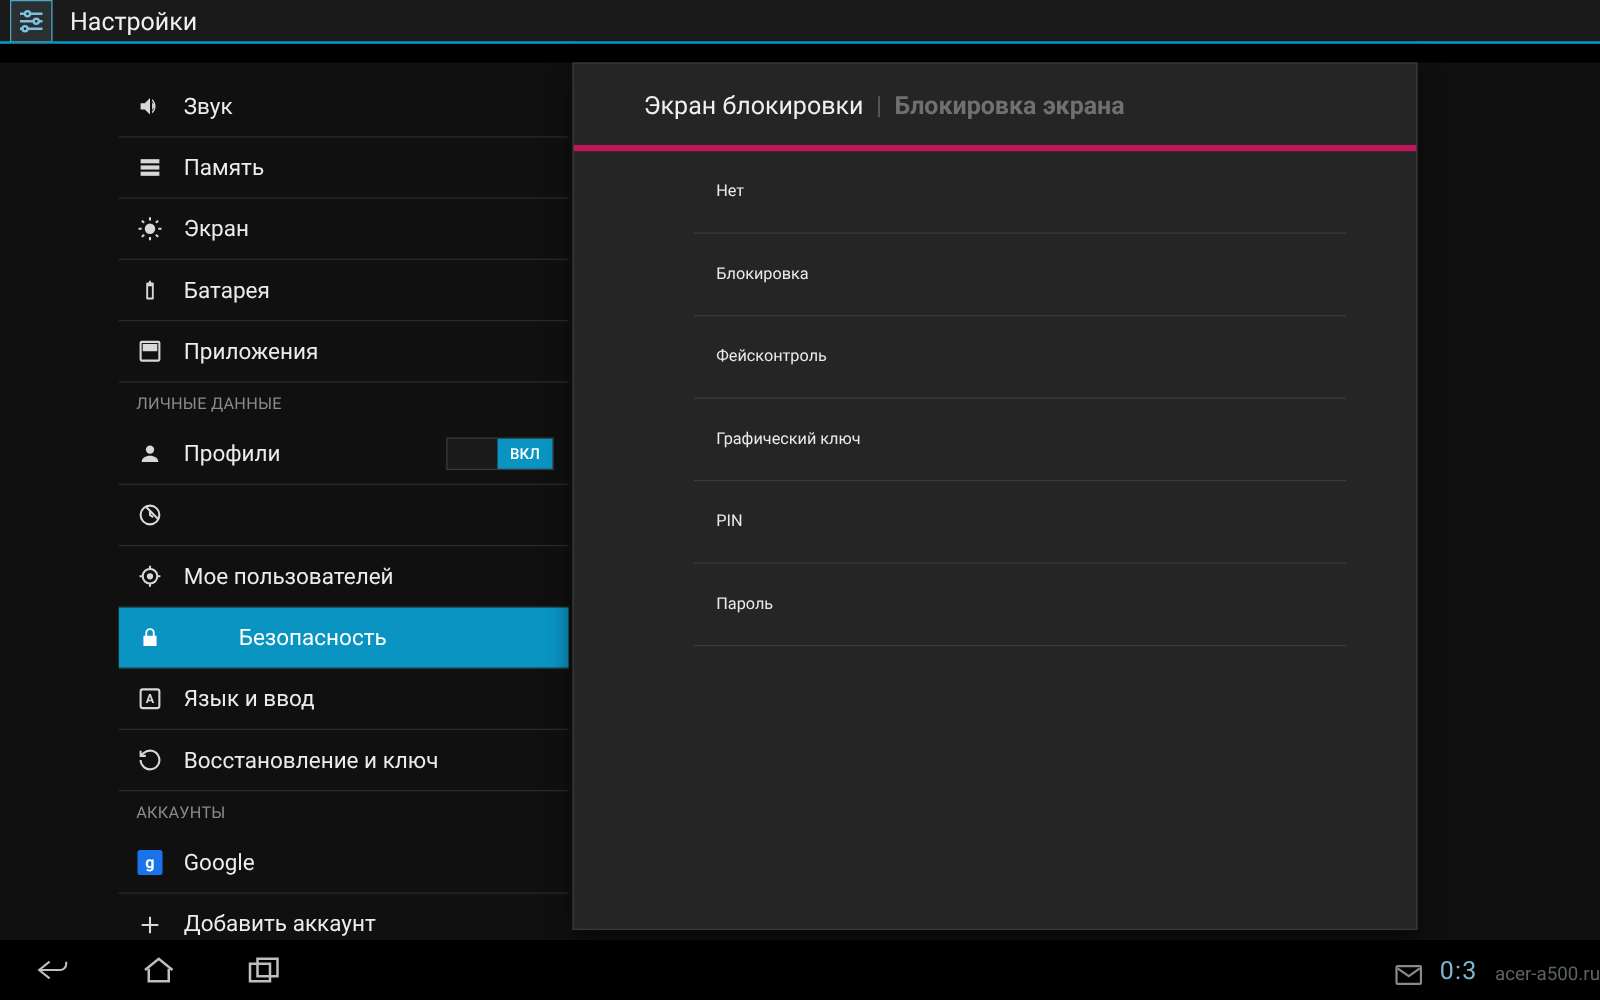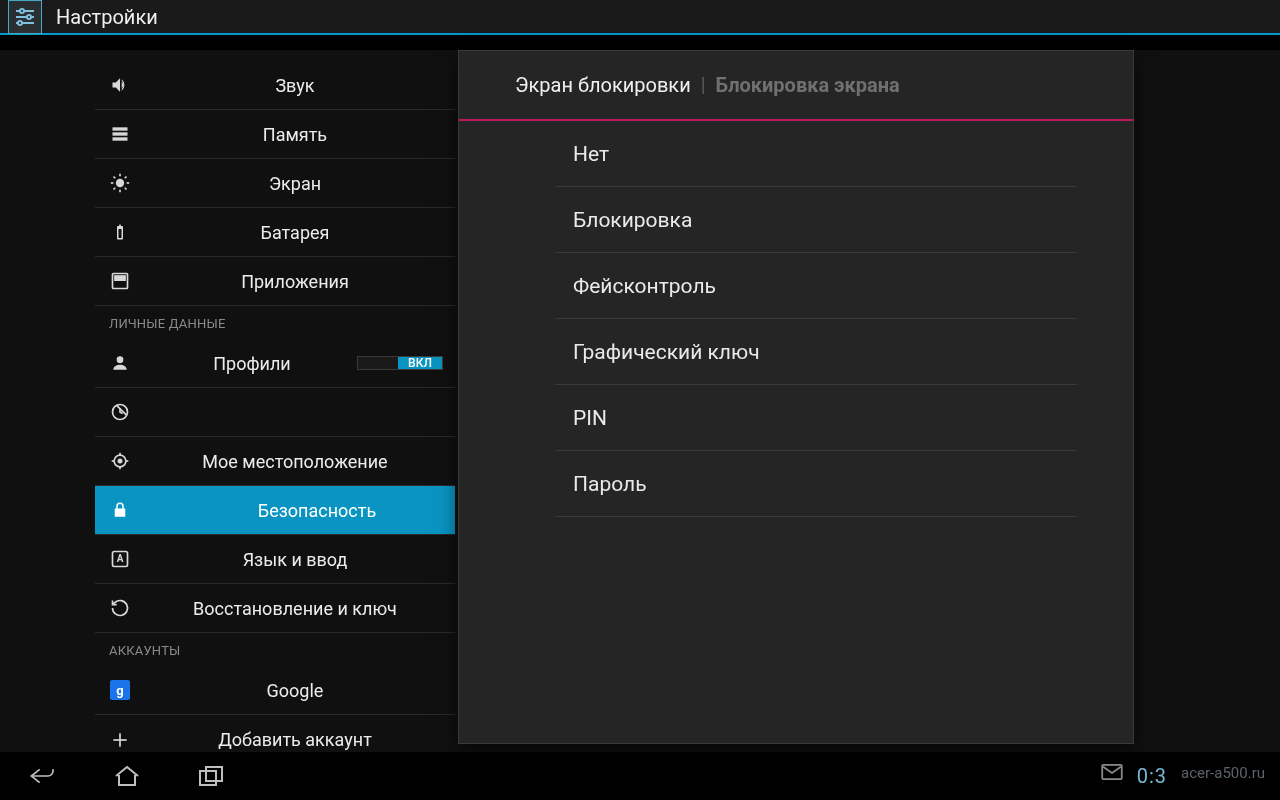--- a/index.html
+++ b/index.html
@@ -9,40 +9,40 @@
 .app-bar .app-icon { width: 34px; height: 34px; background: #2a2f31; border: 1px solid #4aa6c8; display: flex; align-items: center; justify-content: center; }
 .app-bar .app-title { font-size: 20px; color: #f0f0f0; font-weight: 400; }
 
 .body-area { position: absolute; top: 50px; bottom: 48px; left: 0; right: 0; background: #101010; display: flex; }
 
 .sidebar { width: 455px; height: 100%; overflow: hidden; padding-left: 95px; padding-top: 0; }
 .sidebar-inner { margin-top: -22px; }
 
 .section-header { font-size: 13px; color: #8a8a8a; letter-spacing: 0.2px; padding: 10px 0 8px 14px; text-transform: uppercase; }
 
-.sb-item { height: 49px; display: flex; align-items: center; padding: 0 12px 0 14px; border-bottom: 1px solid #2a2a2a; font-size: 18px; color: #ececec; position: relative; text-align: center; }
+.sb-item { height: 49px; display: flex; align-items: center; padding: 0 12px 0 14px; border-bottom: 1px solid #2a2a2a; font-size: 18px; color: #ececec; position: relative; }
 .sb-item.selected { background: #0a94c2; color: #fff; gap: 44px; }
 .sb-item .icon { width: 22px; height: 22px; margin-right: 16px; display: flex; align-items: center; justify-content: center; color: #d8d8d8; }
 .sb-item.selected .icon { color: #fff; }
 .sb-item .label { flex: 1; white-space: nowrap; }
-.sb-item .toggle { width: 86px; height: 14px; background: #1a1a1a; border: 1px solid #3a3a3a; display: flex; justify-content: flex-end; }
+.sb-item .toggle { width: 86px; height: 26px; background: #1a1a1a; border: 1px solid #3a3a3a; display: flex; justify-content: flex-end; }
 .sb-item .toggle .knob { width: 44px; height: 100%; background: #0a94c2; color: #fff; font-size: 12px; display: flex; align-items: center; justify-content: center; font-weight: 500; }
 
 .dialog { position: absolute; left: 458px; top: 0; width: 676px; height: 694px; background: #252525; border: 1px solid #3a3a3a; box-shadow: 0 6px 18px rgba(0,0,0,.6); }
-.dialog-header { height: 70px; display: flex; align-items: center; padding: 0 56px; font-size: 20px; color: #f0f0f0; border-bottom: 2px solid #be185d; }
+.dialog-header { height: 70px; display: flex; align-items: center; padding: 0 56px; font-size: 20px; color: #f0f0f0; border-bottom: 5px solid #be185d; }
 .dialog-header .crumb-sep { color: #5a5a5a; margin: 0 10px; }
 .dialog-header .crumb-dim { color: #707070; font-weight: bold; }
 
 .dialog-list { padding: 0 56px 0 96px; }
-.dlg-item { height: 66px; display: flex; align-items: center; font-size: 21px; color: #eaeaea; border-bottom: 1px solid #3a3a3a; padding: 0 18px; }
+.dlg-item { height: 66px; display: flex; align-items: center; font-size: 13px; color: #eaeaea; border-bottom: 1px solid #3a3a3a; padding: 0 18px; }
 
 .nav-bar { position: absolute; bottom: 0; left: 0; right: 0; height: 48px; background: #000; display: flex; align-items: center; }
 .nav-left { display: flex; align-items: center; gap: 42px; padding-left: 22px; height: 100%; }
 .nav-btn { width: 42px; height: 32px; display: flex; align-items: center; justify-content: center; color: #bfbfbf; }
-.nav-right { margin-left: auto; display: flex; align-items: flex-start; gap: 14px; padding-right: 15px; color: #7ab7d4; }
+.nav-right { margin-left: auto; display: flex; align-items: flex-end; gap: 14px; padding-right: 0; color: #7ab7d4; }
 .clock { font-size: 20px; color: #7ab7d4; letter-spacing: 1px; }
 .wm { font-size: 15px; color: #5a6468; }
 
 svg { display: block; }
 </style>
 </head>
 <body>
 
 <div class="app-bar">
   <div class="app-icon">
@@ -149,21 +149,21 @@
         <span class="icon">
             <svg width="20" height="20" viewBox="0 0 24 24" fill="none" stroke="currentColor" stroke-width="2">
               <circle cx="12" cy="12" r="7"></circle>
               <circle cx="12" cy="12" r="2" fill="currentColor"></circle>
               <line x1="12" y1="2" x2="12" y2="5"></line>
               <line x1="12" y1="19" x2="12" y2="22"></line>
               <line x1="2" y1="12" x2="5" y2="12"></line>
               <line x1="19" y1="12" x2="22" y2="12"></line>
             </svg>
           </span>
-        <span class="label">Мое местоположение</span>
+        <span class="label">Мое пользователей</span>
       </div>
       <div class="sb-item selected">
         <span class="icon">
             <svg width="18" height="20" viewBox="0 0 24 24" fill="currentColor">
               <path d="M17 10V7a5 5 0 0 0-10 0v3H5v11h14V10h-2zm-8-3a3 3 0 1 1 6 0v3H9V7z"></path>
             </svg>
           </span>
         <span class="label">Безопасность</span>
       </div>
       <div class="sb-item">

